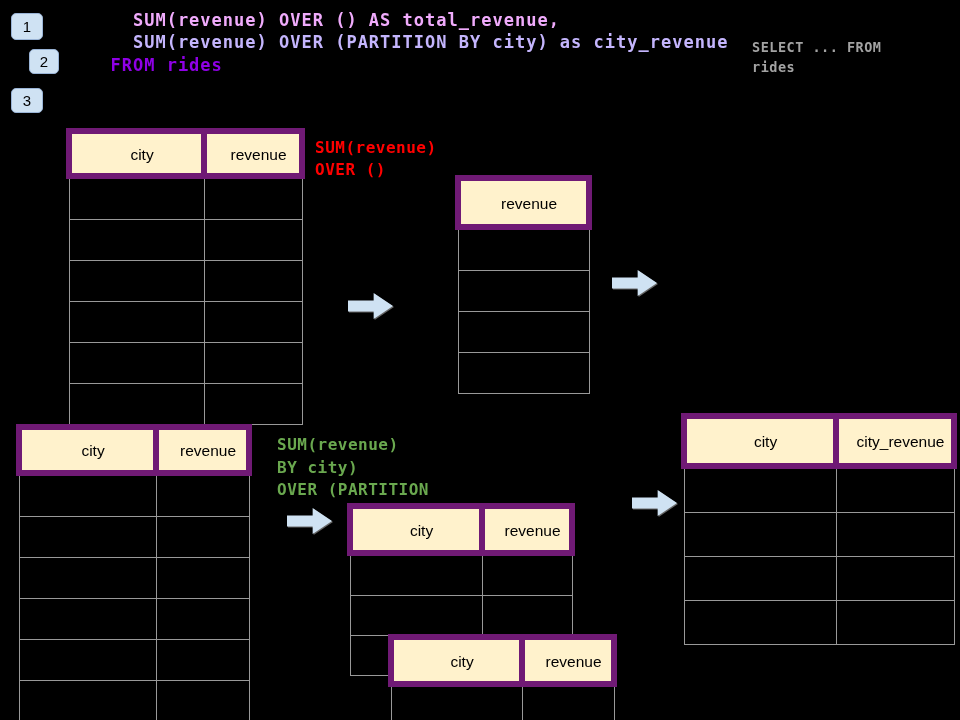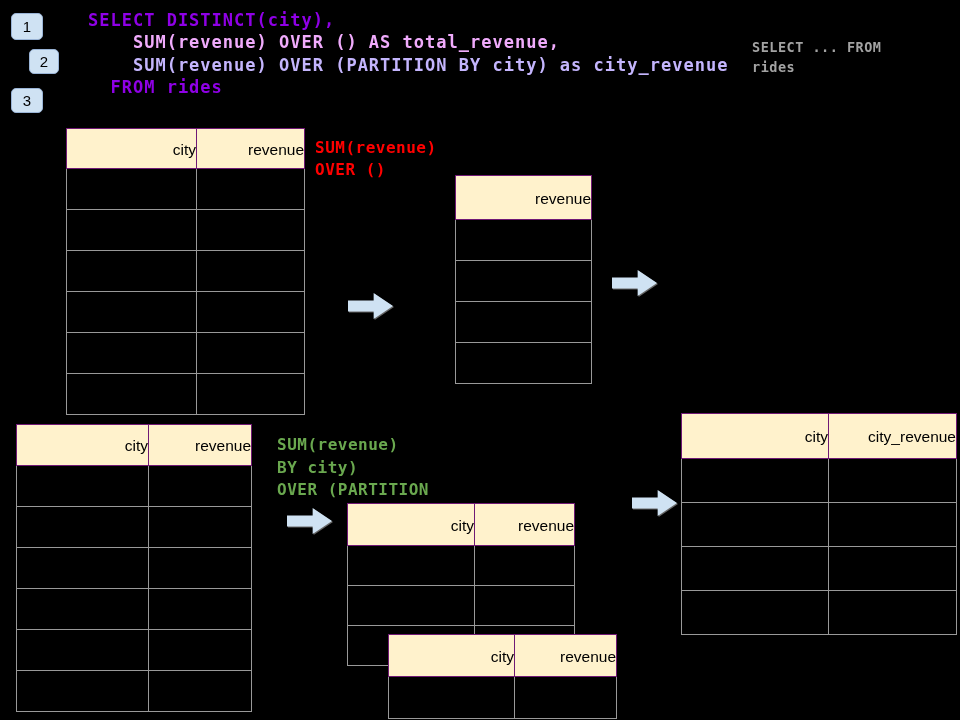--- a/index.html
+++ b/index.html
@@ -28,22 +28,22 @@
   #label-total{left:315px;top:137px;font-size:16px;line-height:22px;color:#ff0000;letter-spacing:0.5px;}
   #label-partition{left:277px;top:434px;font-size:16px;line-height:22.6px;color:#6aa84f;letter-spacing:0.5px;}
   .c-purple{color:#8f00e6;}
   .c-red{color:#f0abfc;}
   .c-green{color:#c4b5fd;}
 
   
   .tbl{position:absolute;z-index:1;}
   .tbl table{border-collapse:collapse;table-layout:fixed;width:100%;}
   .tbl th{
-    background:#fff2cc;color:#000;font-weight:400;font-size:15.5px;text-align:right;
-    padding:2px 0 0 11px;border:1px solid #701a75;font-family:"Liberation Sans",sans-serif;
+    background:#fff2cc;color:#000;font-weight:400;font-size:15.5px;text-align:center;
+    padding:2px 0 0 11px;border:6px solid #701a75;font-family:"Liberation Sans",sans-serif;
   }
   .tbl td{background:#000;border:1px solid #999;padding:0;}
   #t1{left:66px;top:128px;width:239px;}
   #t1 th{height:37px}#t1 td{height:40px}
   #t1 th:nth-child(1){width:118px}
   #t2{left:455px;top:175px;width:137px;}
   #t2 th{height:41px}#t2 td{height:40px}
   #t3{left:16px;top:424px;width:236px;}
   #t3 th{height:38px}#t3 td{height:40px}
   #t3 th:nth-child(1){width:120px}
@@ -67,21 +67,21 @@
   #arrow3{left:287px;top:508px;}
   #arrow4{left:632px;top:490px;}
 </style>
 </head>
 <body>
 
 <div class="badge" id="badge1">1</div>
 <div class="badge" id="badge2">2</div>
 <div class="badge" id="badge3">3</div>
 
-<div class="code" id="code-block"><div class="c-purple">SELECT DISTINCT(city),</div><div class="c-red">    SUM(revenue) OVER () AS total_revenue,</div><div class="c-green">    SUM(revenue) OVER (PARTITION BY city) as city_revenue</div><div class="c-purple">  FROM rides</div></div>
+<div class="code" id="code-block"><div class="c-red">    SUM(revenue) OVER () AS total_revenue,</div><div class="c-green">    SUM(revenue) OVER (PARTITION BY city) as city_revenue</div><div class="c-purple">  FROM rides</div></div>
 
 <div class="code" id="note"><div>SELECT ... FROM</div><div>rides</div></div>
 
 <div class="code" id="label-total"><div>SUM(revenue)</div><div>OVER ()</div></div>
 
 <div class="code" id="label-partition"><div>SUM(revenue)</div><div>BY city)</div><div>OVER (PARTITION</div></div>
 
 <div class="tbl" id="t1">
     <table>
       <thead>

